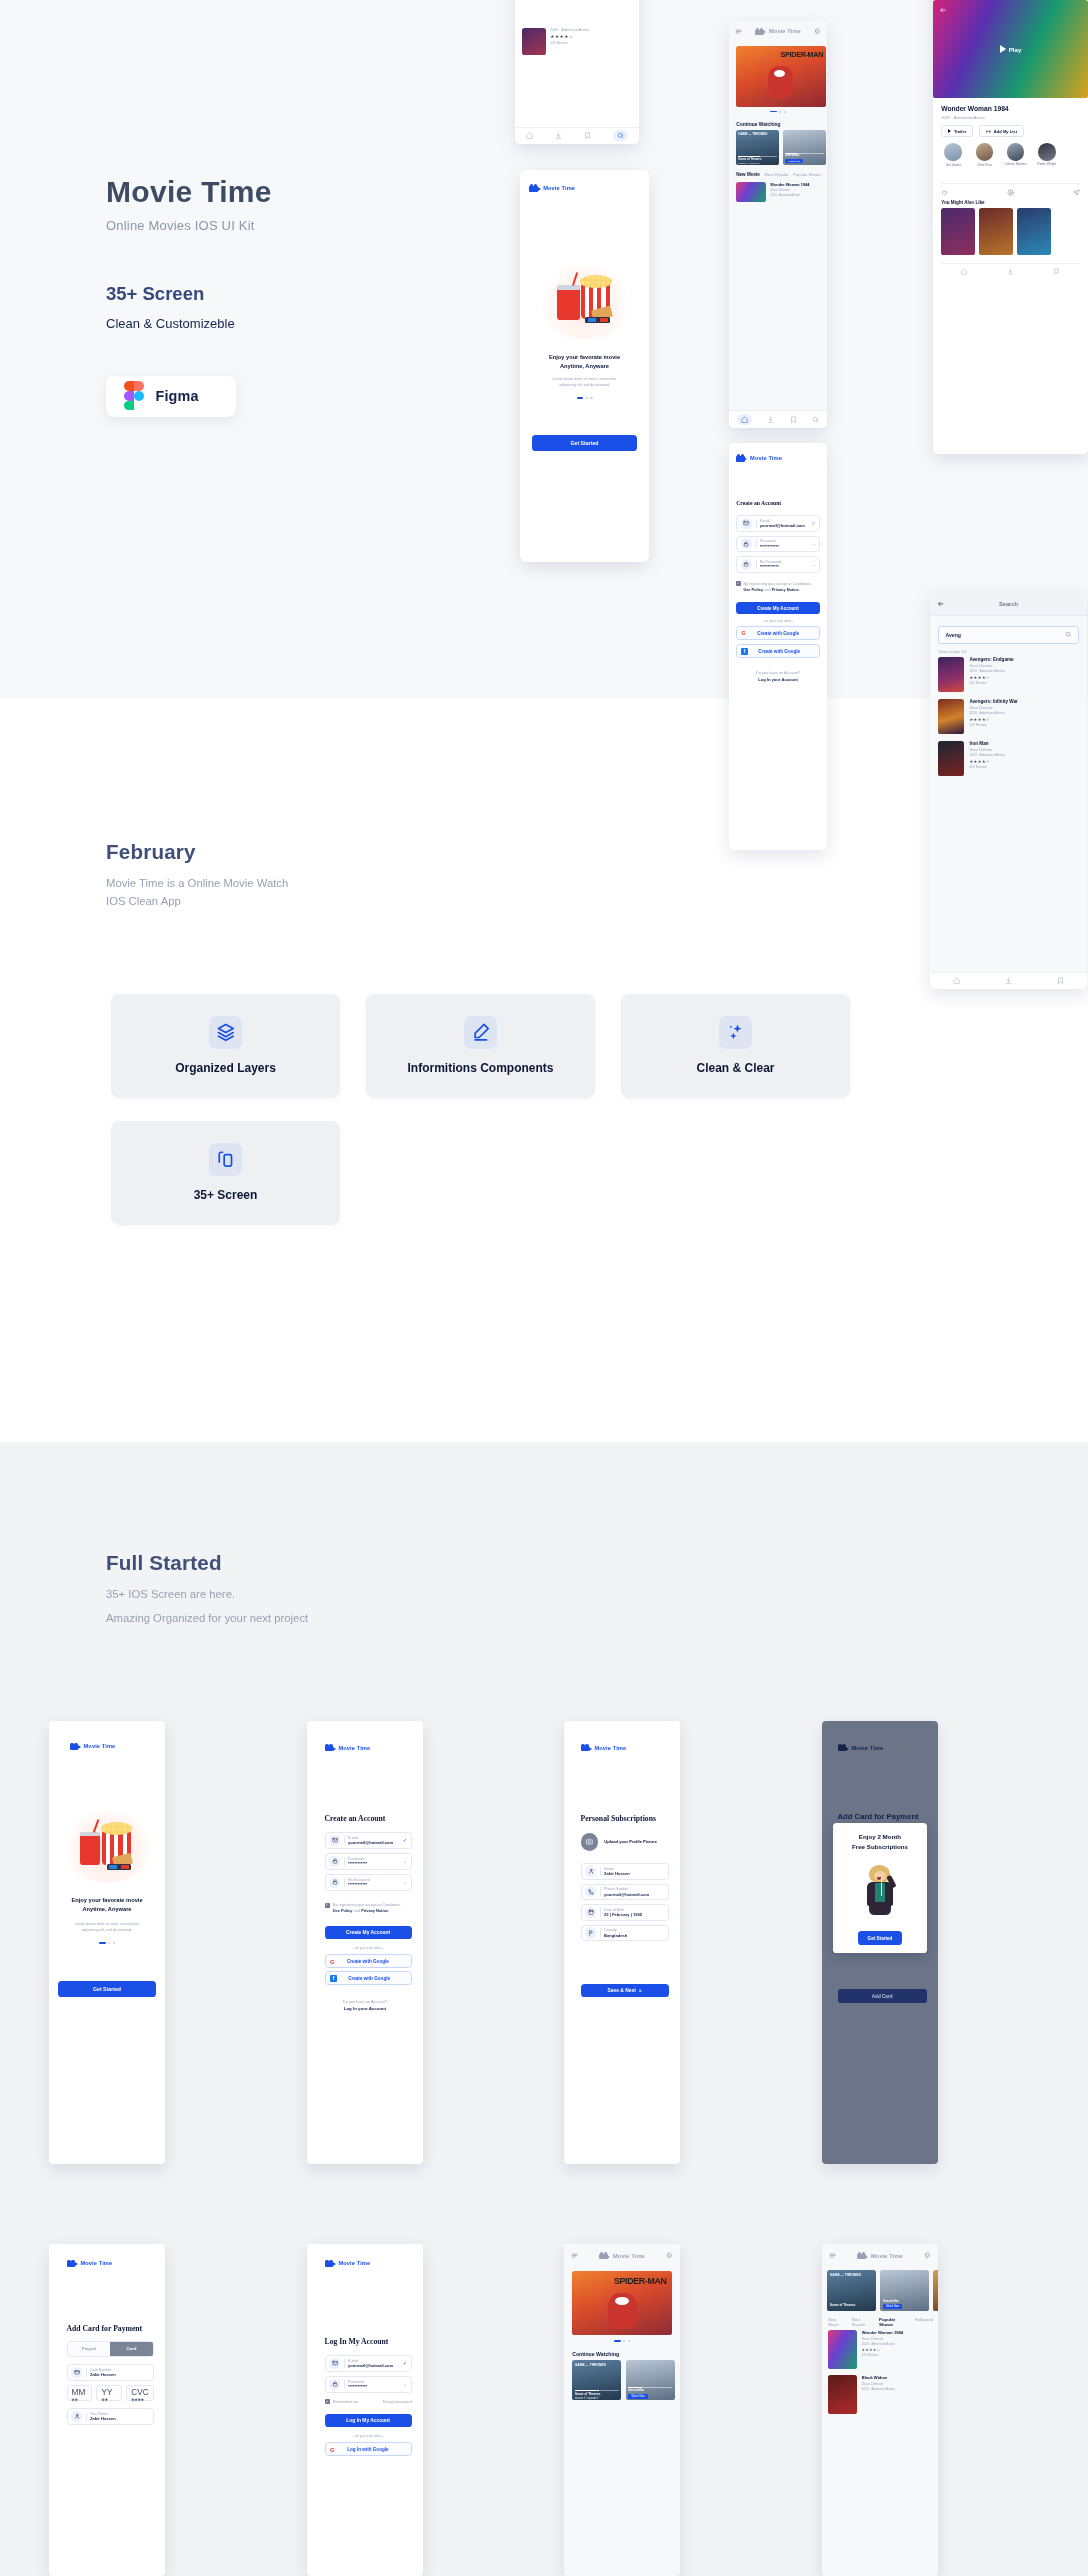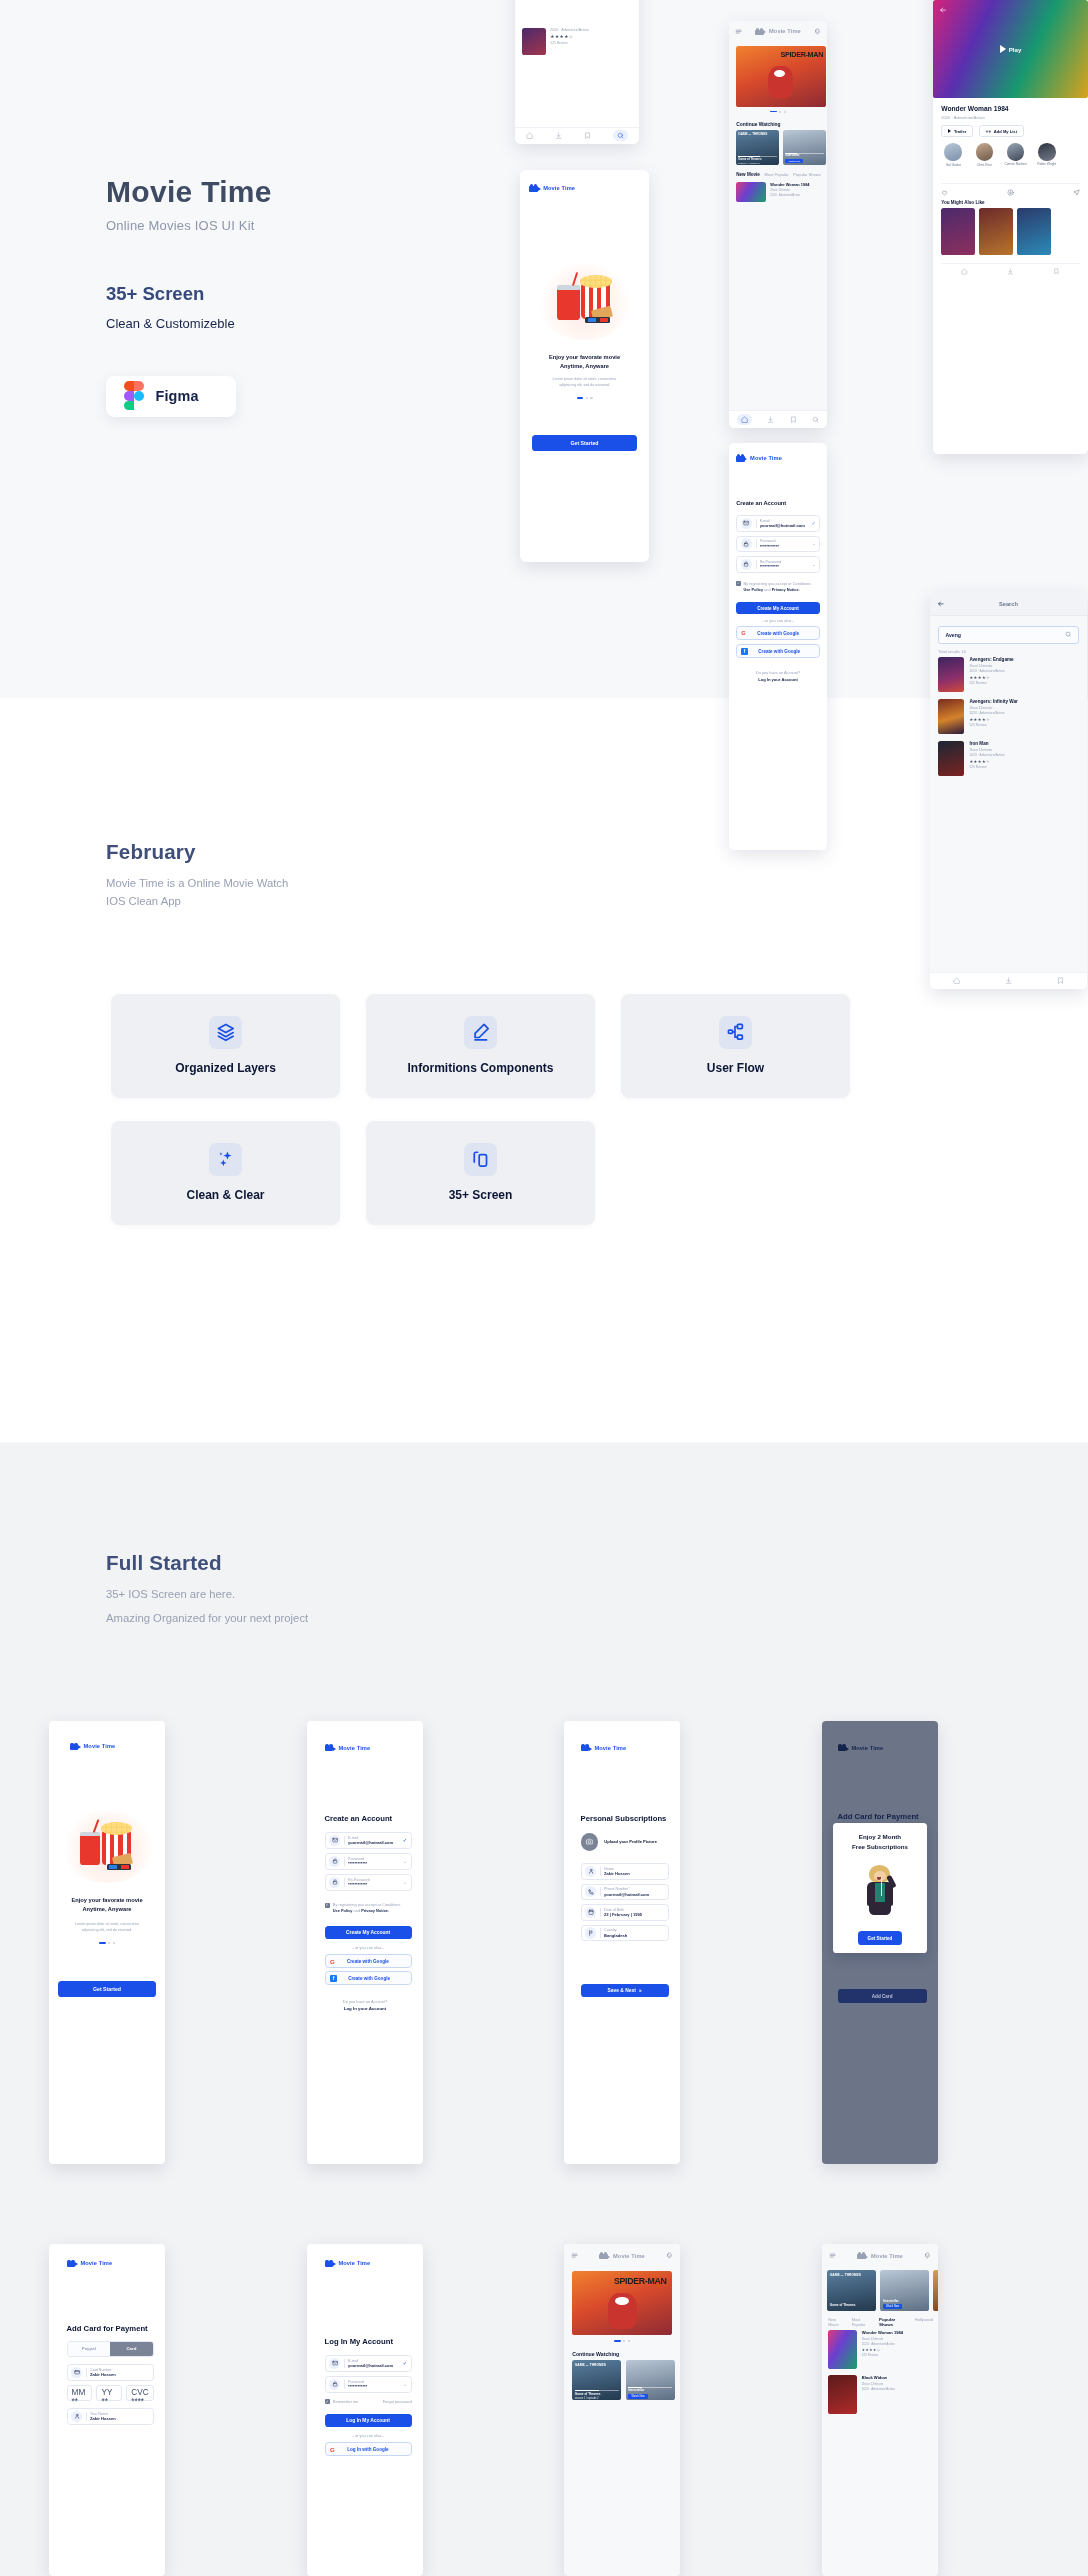--- a/index.html
+++ b/index.html
@@ -60,21 +60,21 @@
   .ph-logo .cam { width:11.3px; height:7.2px; position:relative; flex:none;}
   .cam b{position:absolute;left:0;top:2.1px;width:8.8px;height:5.2px;background:#1a50e8;border-radius:1px;display:block;}
   .cam i{position:absolute;right:0;top:2.6px;border-left:3.1px solid #1a50e8;border-top:2.1px solid transparent;border-bottom:2.1px solid transparent;display:block;}
   .cam u{position:absolute;top:0;width:3.6px;height:3.6px;border-radius:50%;background:#1a50e8;display:block;}
   .cam u.a{left:0.5px;} .cam u.b{left:4.6px;}
   .ph-logo span { font-size:5.7px; font-weight:bold; color:#1a50e8; letter-spacing:0.1px; white-space:nowrap;}
   .ph-logo.gray span{color:#98a0b3;} .ph-logo.gray .cam b,.ph-logo.gray .cam u{background:#98a0b3;}
   .ph-logo.gray .cam i{border-left-color:#98a0b3;}
   .ph-logo.navy span{color:#16234d;} .ph-logo.navy .cam b,.ph-logo.navy .cam u{background:#16234d;}
   .ph-logo.navy .cam i{border-left-color:#16234d;}
-  .ph-title { font-size:7.7px; font-weight:bold; color:#0c1634; }
+  .ph-title { font-size:7.7px; font-weight:bold; color:#0c1634;font-family:Liberation Serif, serif; }
   .field { border:0.5px solid #e2e7f3; border-radius:3.6px; height:16.5px; display:flex; align-items:center;
     padding-left:3.6px; background:#fff;}
   .field .fico { width:11.3px;height:11.3px;border-radius:50%;background:#eaf0fd;flex:none;
     display:flex;align-items:center;justify-content:center;}
   .field .fico svg{width:6.2px;height:6.2px;stroke:#0c1634;fill:none;stroke-width:1.7;stroke-linecap:round;stroke-linejoin:round;}
   .field .fsep{width:0.5px;height:9.3px;background:#e2e7f3;margin:0 3.6px;flex:none;}
   .field .ftxt{display:flex;flex-direction:column;gap:0.5px;overflow:hidden;}
   .field .flab{font-size:3.6px;color:#9aa3b8;white-space:nowrap;}
   .field .fval{font-size:4.1px;color:#16234d;font-weight:bold;white-space:nowrap;}
   .btn-blue { background:#1a50e8; border-radius:3.6px; height:15.5px; color:#fff;
@@ -502,31 +502,20 @@
       <svg viewBox="0 0 24 24">
           <path d="M16 3l5 5-11 11H5v-5L16 3z"></path>
           <path d="M5 22h14"></path>
         </svg>
     </div>
     <div class="feat-label">Informitions Components</div>
   </div>
   <div class="feat-card">
     <div class="feat-icon">
       <svg viewBox="0 0 24 24">
-          <rect x="14" y="3" width="6" height="5" rx="1"></rect>
-          <rect x="14" y="16" width="6" height="5" rx="1"></rect>
-          <rect x="3" y="10" width="5" height="4" rx="1"></rect>
-          <path d="M8 12h3v-6.5h3M11 12v6.5h3"></path>
-        </svg>
-    </div>
-    <div class="feat-label">User Flow</div>
-  </div>
-  <div class="feat-card">
-    <div class="feat-icon">
-      <svg viewBox="0 0 24 24">
           <path d="M14 3l1.4 3.6L19 8l-3.6 1.4L14 13l-1.4-3.6L9 8l3.6-1.4z" fill="#1a50e8" stroke="none"></path>
           <path d="M9 13l1.1 2.9L13 17l-2.9 1.1L9 21l-1.1-2.9L5 17l2.9-1.1z" fill="#1a50e8" stroke="none"></path>
           <path d="M6 4l.6 1.5L8 6l-1.4.5L6 8l-.6-1.5L4 6l1.4-.5z" fill="#1a50e8" stroke="none"></path>
         </svg>
     </div>
     <div class="feat-label">Clean &amp; Clear</div>
   </div>
   <div class="feat-card">
     <div class="feat-icon">
       <svg viewBox="0 0 24 24">

